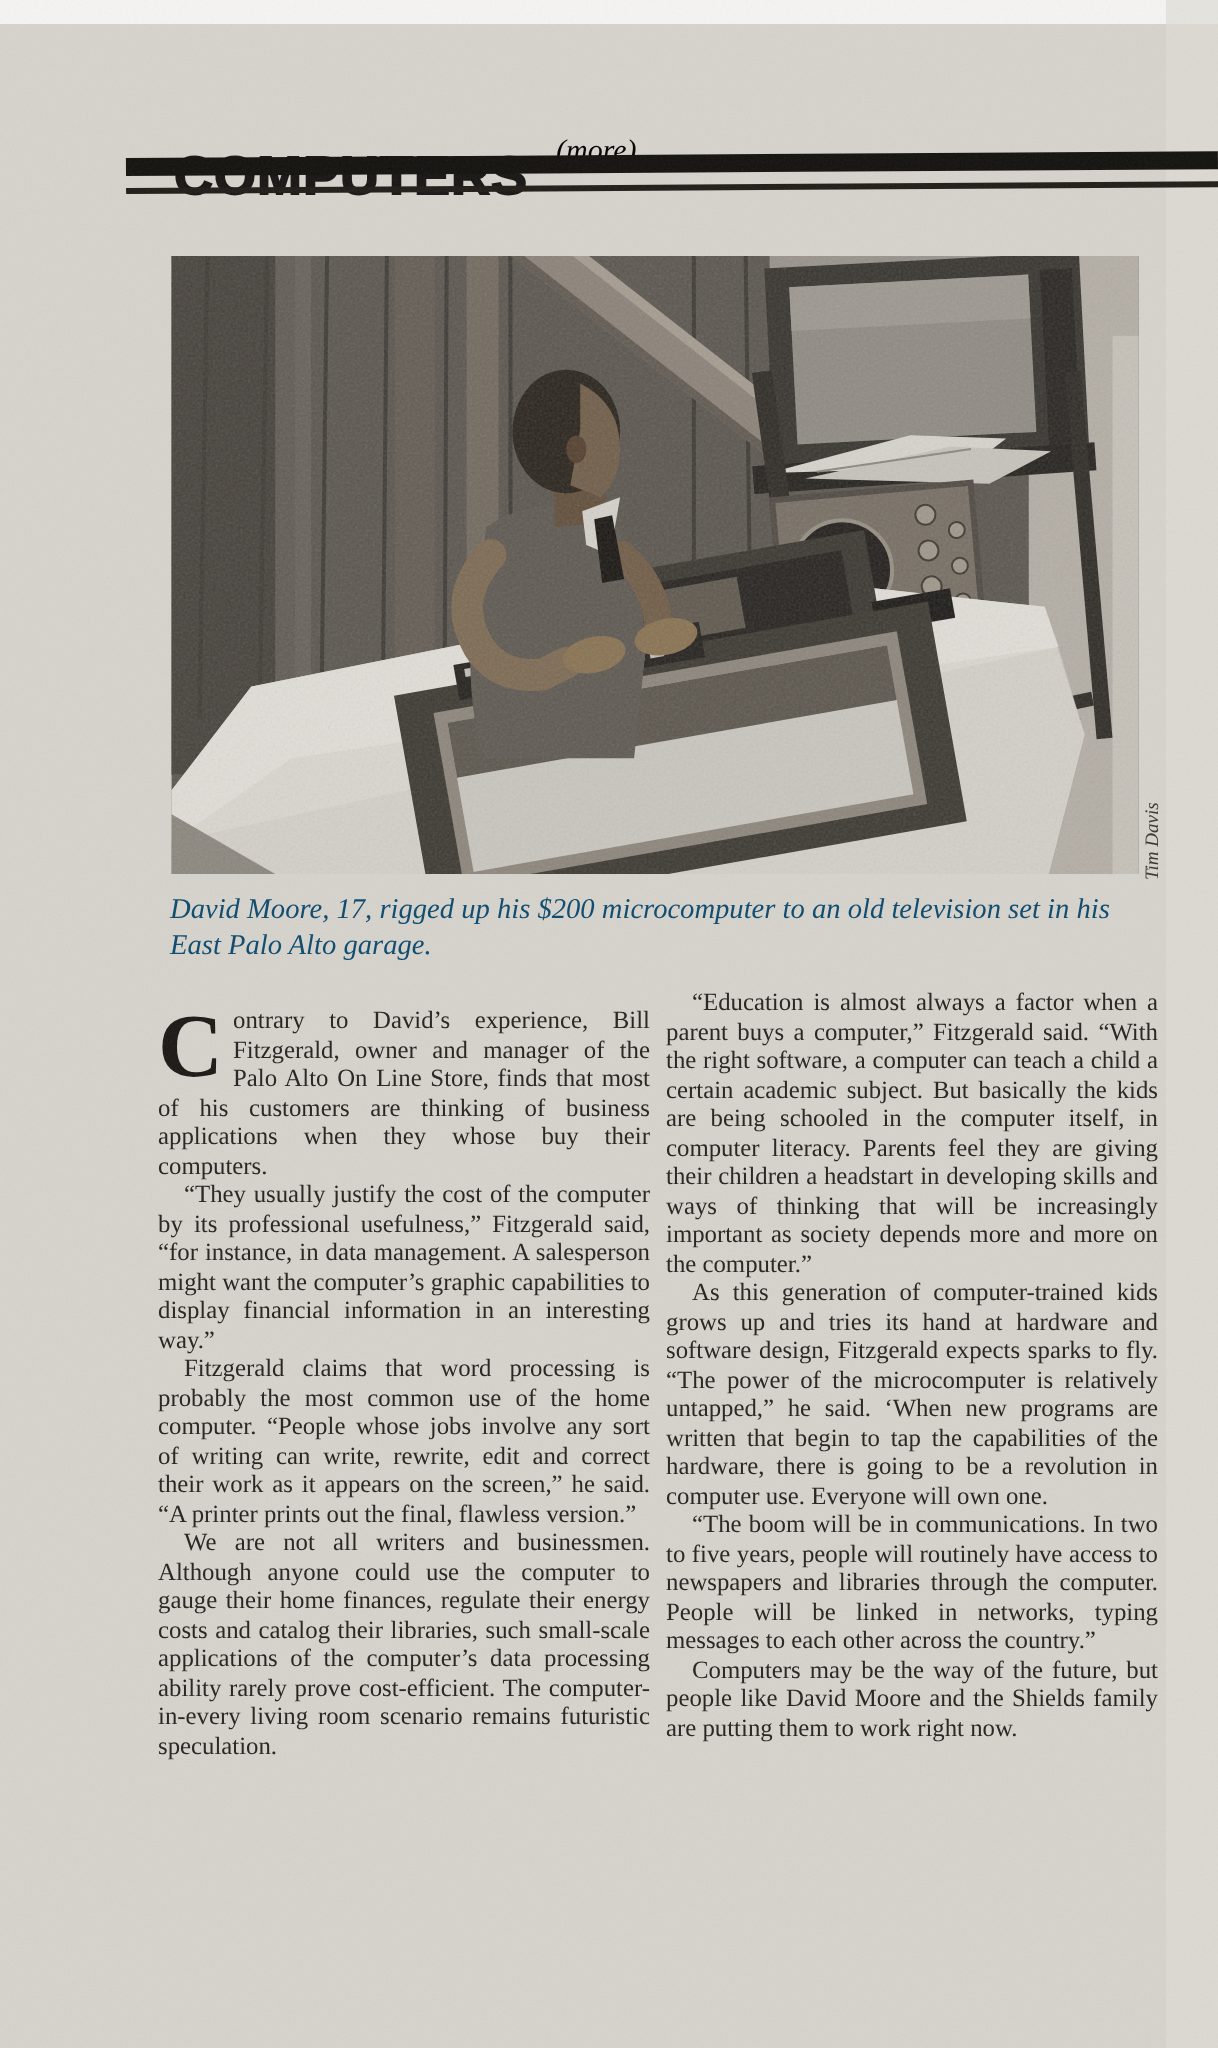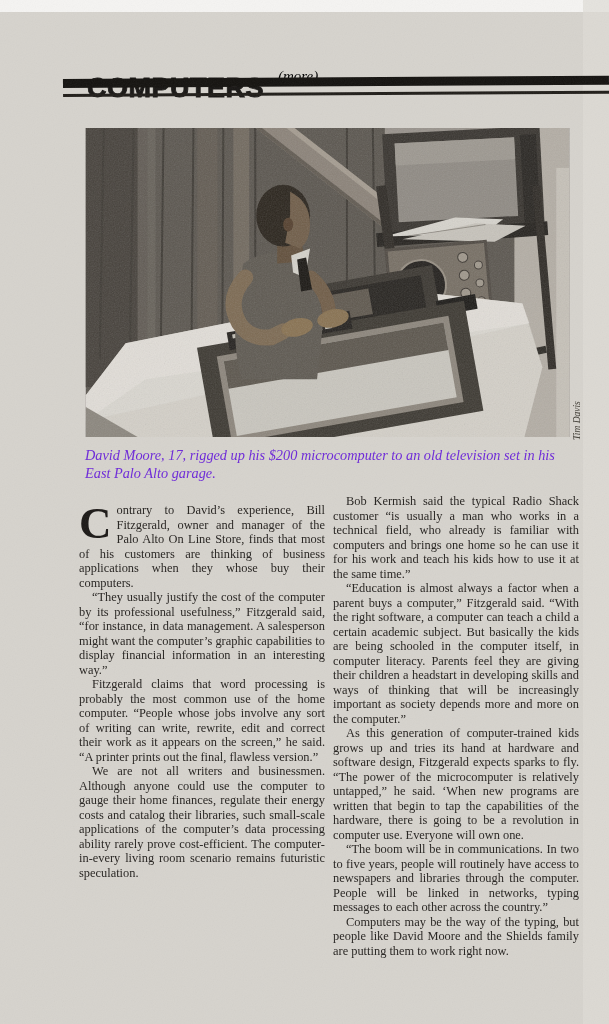--- a/index.html
+++ b/index.html
@@ -27,21 +27,21 @@
   .rule-thin{height:2.5px;background:#201d19;margin-top:6px;}
 
   figure.photo{position:absolute;left:85px;top:128px;margin:0;width:485px;height:309px;z-index:2;}
   .credit{
     position:absolute;left:572px;top:440px;z-index:2;
     font-style:italic;font-size:9.5px;color:#3a372f;white-space:nowrap;
     transform:rotate(-90deg);transform-origin:0 0;
   }
   .caption{
     position:absolute;left:85px;top:447px;width:488px;z-index:2;margin:0;
-    font-style:italic;font-size:14.3px;line-height:17.5px;color:#6d28d9;
+    font-style:italic;font-size:14.3px;line-height:17.5px;color:#0c4a6e;
   }
 
   .columns{position:absolute;left:79px;top:494px;width:500px;display:flex;gap:8px;z-index:2;height:530px;overflow:hidden;}
   .col{width:246px;}
   .para{
     margin:0;font-size:12.4px;line-height:14.5px;color:#262320;
     text-align:justify;
   }
   .para.ind{text-indent:13px;}
   .para.gap-top{margin-top:9px;}
@@ -216,25 +216,24 @@
 <p class="caption">David Moore, 17, rigged up his $200 microcomputer to an old television set in his East Palo Alto garage.</p>
 
 <div class="columns">
   <div class="col">
     <p class="para gap-top"><span class="dropcap">C</span><span>ontrary to David’s experience, Bill Fitzgerald, owner and manager of the Palo Alto On Line Store, finds that most of his customers are thinking of business applications when they whose buy their computers.</span></p>
     <p class="para ind"><span>“They usually justify the cost of the computer by its professional usefulness,” Fitzgerald said, “for instance, in data management. A salesperson might want the computer’s graphic capabilities to display financial information in an interesting way.”</span></p>
     <p class="para ind"><span>Fitzgerald claims that word processing is probably the most common use of the home computer. “People whose jobs involve any sort of writing can write, rewrite, edit and correct their work as it appears on the screen,” he said. “A printer prints out the final, flawless version.”</span></p>
     <p class="para ind"><span>We are not all writers and businessmen. Although anyone could use the computer to gauge their home finances, regulate their energy costs and catalog their libraries, such small-scale applications of the computer’s data processing ability rarely prove cost-efficient. The computer-in-every living room scenario remains futuristic speculation.</span></p>
   </div>
   <div class="col">
-    <p class="para ind"><span>Bob Kermish said the typical Radio Shack customer “is usually a man who works in a technical field, who already is familiar with computers and brings one home so he can use it for his work and teach his kids how to use it at the same time.”</span></p>
     <p class="para ind"><span>“Education is almost always a factor when a parent buys a computer,” Fitzgerald said. “With the right software, a computer can teach a child a certain academic subject. But basically the kids are being schooled in the computer itself, in computer literacy. Parents feel they are giving their children a headstart in developing skills and ways of thinking that will be increasingly important as society depends more and more on the computer.”</span></p>
     <p class="para ind"><span>As this generation of computer-trained kids grows up and tries its hand at hardware and software design, Fitzgerald expects sparks to fly. “The power of the microcomputer is relatively untapped,” he said. ‘When new programs are written that begin to tap the capabilities of the hardware, there is going to be a revolution in computer use. Everyone will own one.</span></p>
     <p class="para ind"><span>“The boom will be in communications. In two to five years, people will routinely have access to newspapers and libraries through the computer. People will be linked in networks, typing messages to each other across the country.”</span></p>
-    <p class="para ind"><span>Computers may be the way of the typing, but people like David Moore and the Shields family are putting them to work right now.</span></p>
+    <p class="para ind"><span>Computers may be the way of the future, but people like David Moore and the Shields family are putting them to work right now.</span></p>
   </div>
 </div>
 
 <svg class="page-noise" width="609" height="1024" xmlns="http://www.w3.org/2000/svg">
   <defs>
     <filter id="paperNoise" x="0" y="0" width="100%" height="100%">
       <feTurbulence type="fractalNoise" baseFrequency="0.9" numOctaves="2" stitchTiles="stitch"></feTurbulence>
       <feColorMatrix type="saturate" values="0"></feColorMatrix>
     </filter>
   </defs>

